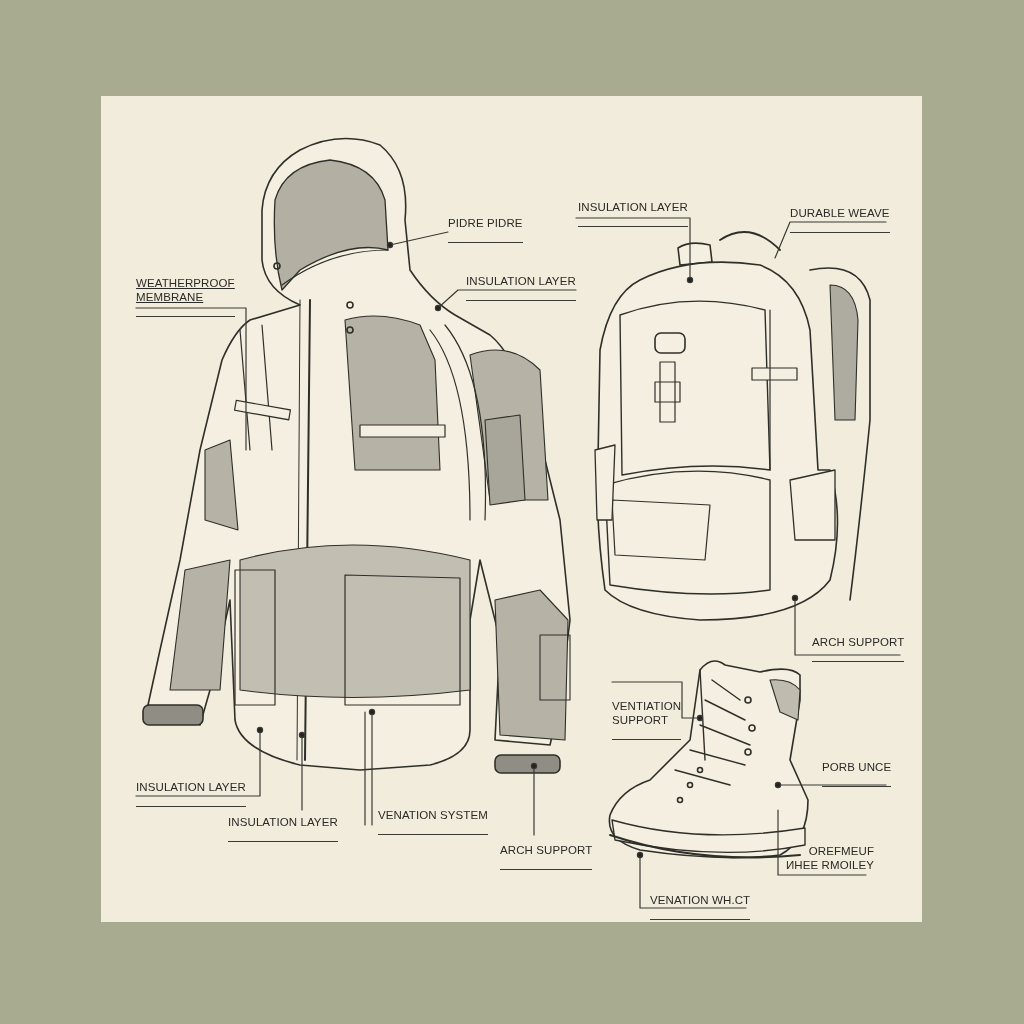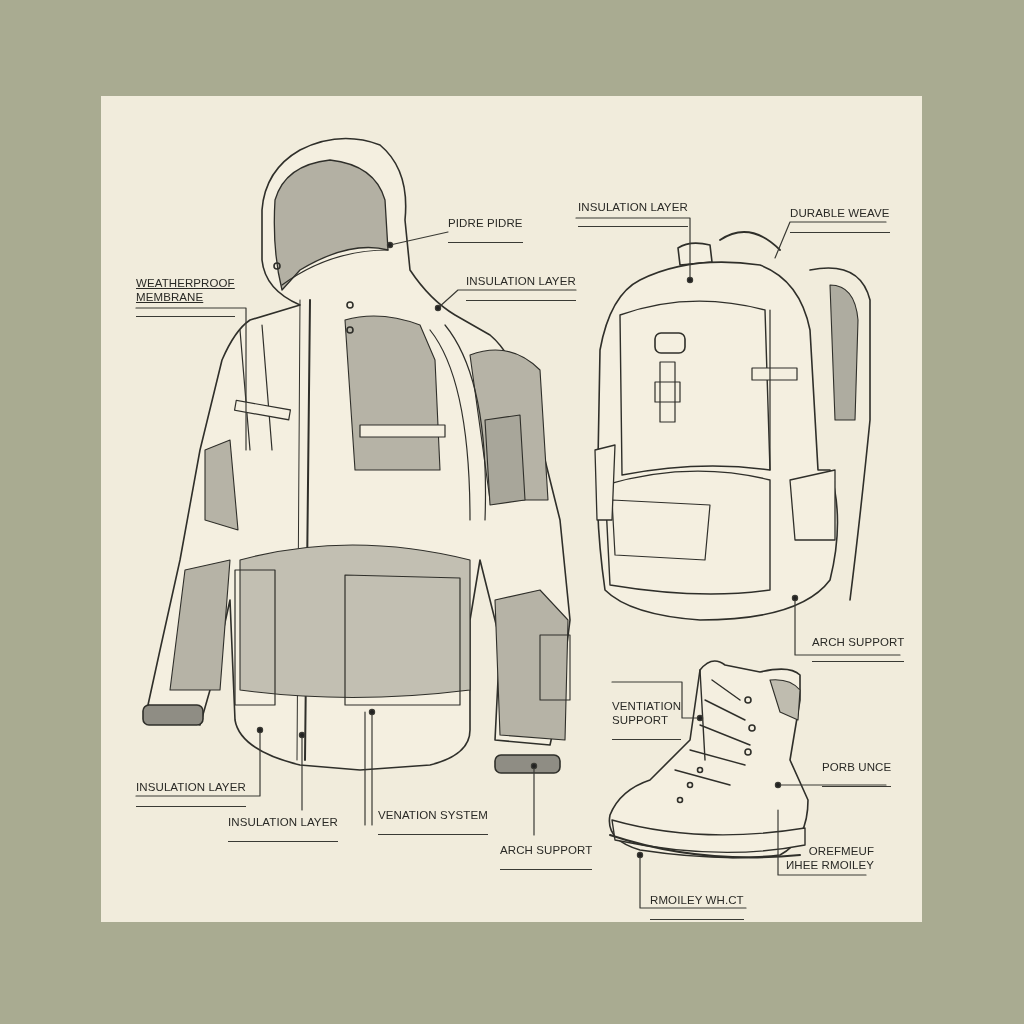--- a/index.html
+++ b/index.html
@@ -145,13 +145,13 @@
 
 <div class="lbl ul" style="left:612px; top:651px;margin-top:48px;">
   <div>VENTIATION</div>
   <div>SUPPORT</div>
 </div>
 <div class="lbl ul" style="left:822px; top:760px;text-align:center;">PORB UNCE</div>
 <div class="lbl" style="left:786px; top:844px;text-align:right;">
   <div>OREFMEUF</div>
   <div>ИHEE RMOILEY</div>
 </div>
-<div class="lbl ul" style="left:650px; top:893px;">RMOILEY WH.CT</div>
+<div class="lbl ul" style="left:650px; top:893px;">VENATION WH.CT</div>
 
 </body></html>

